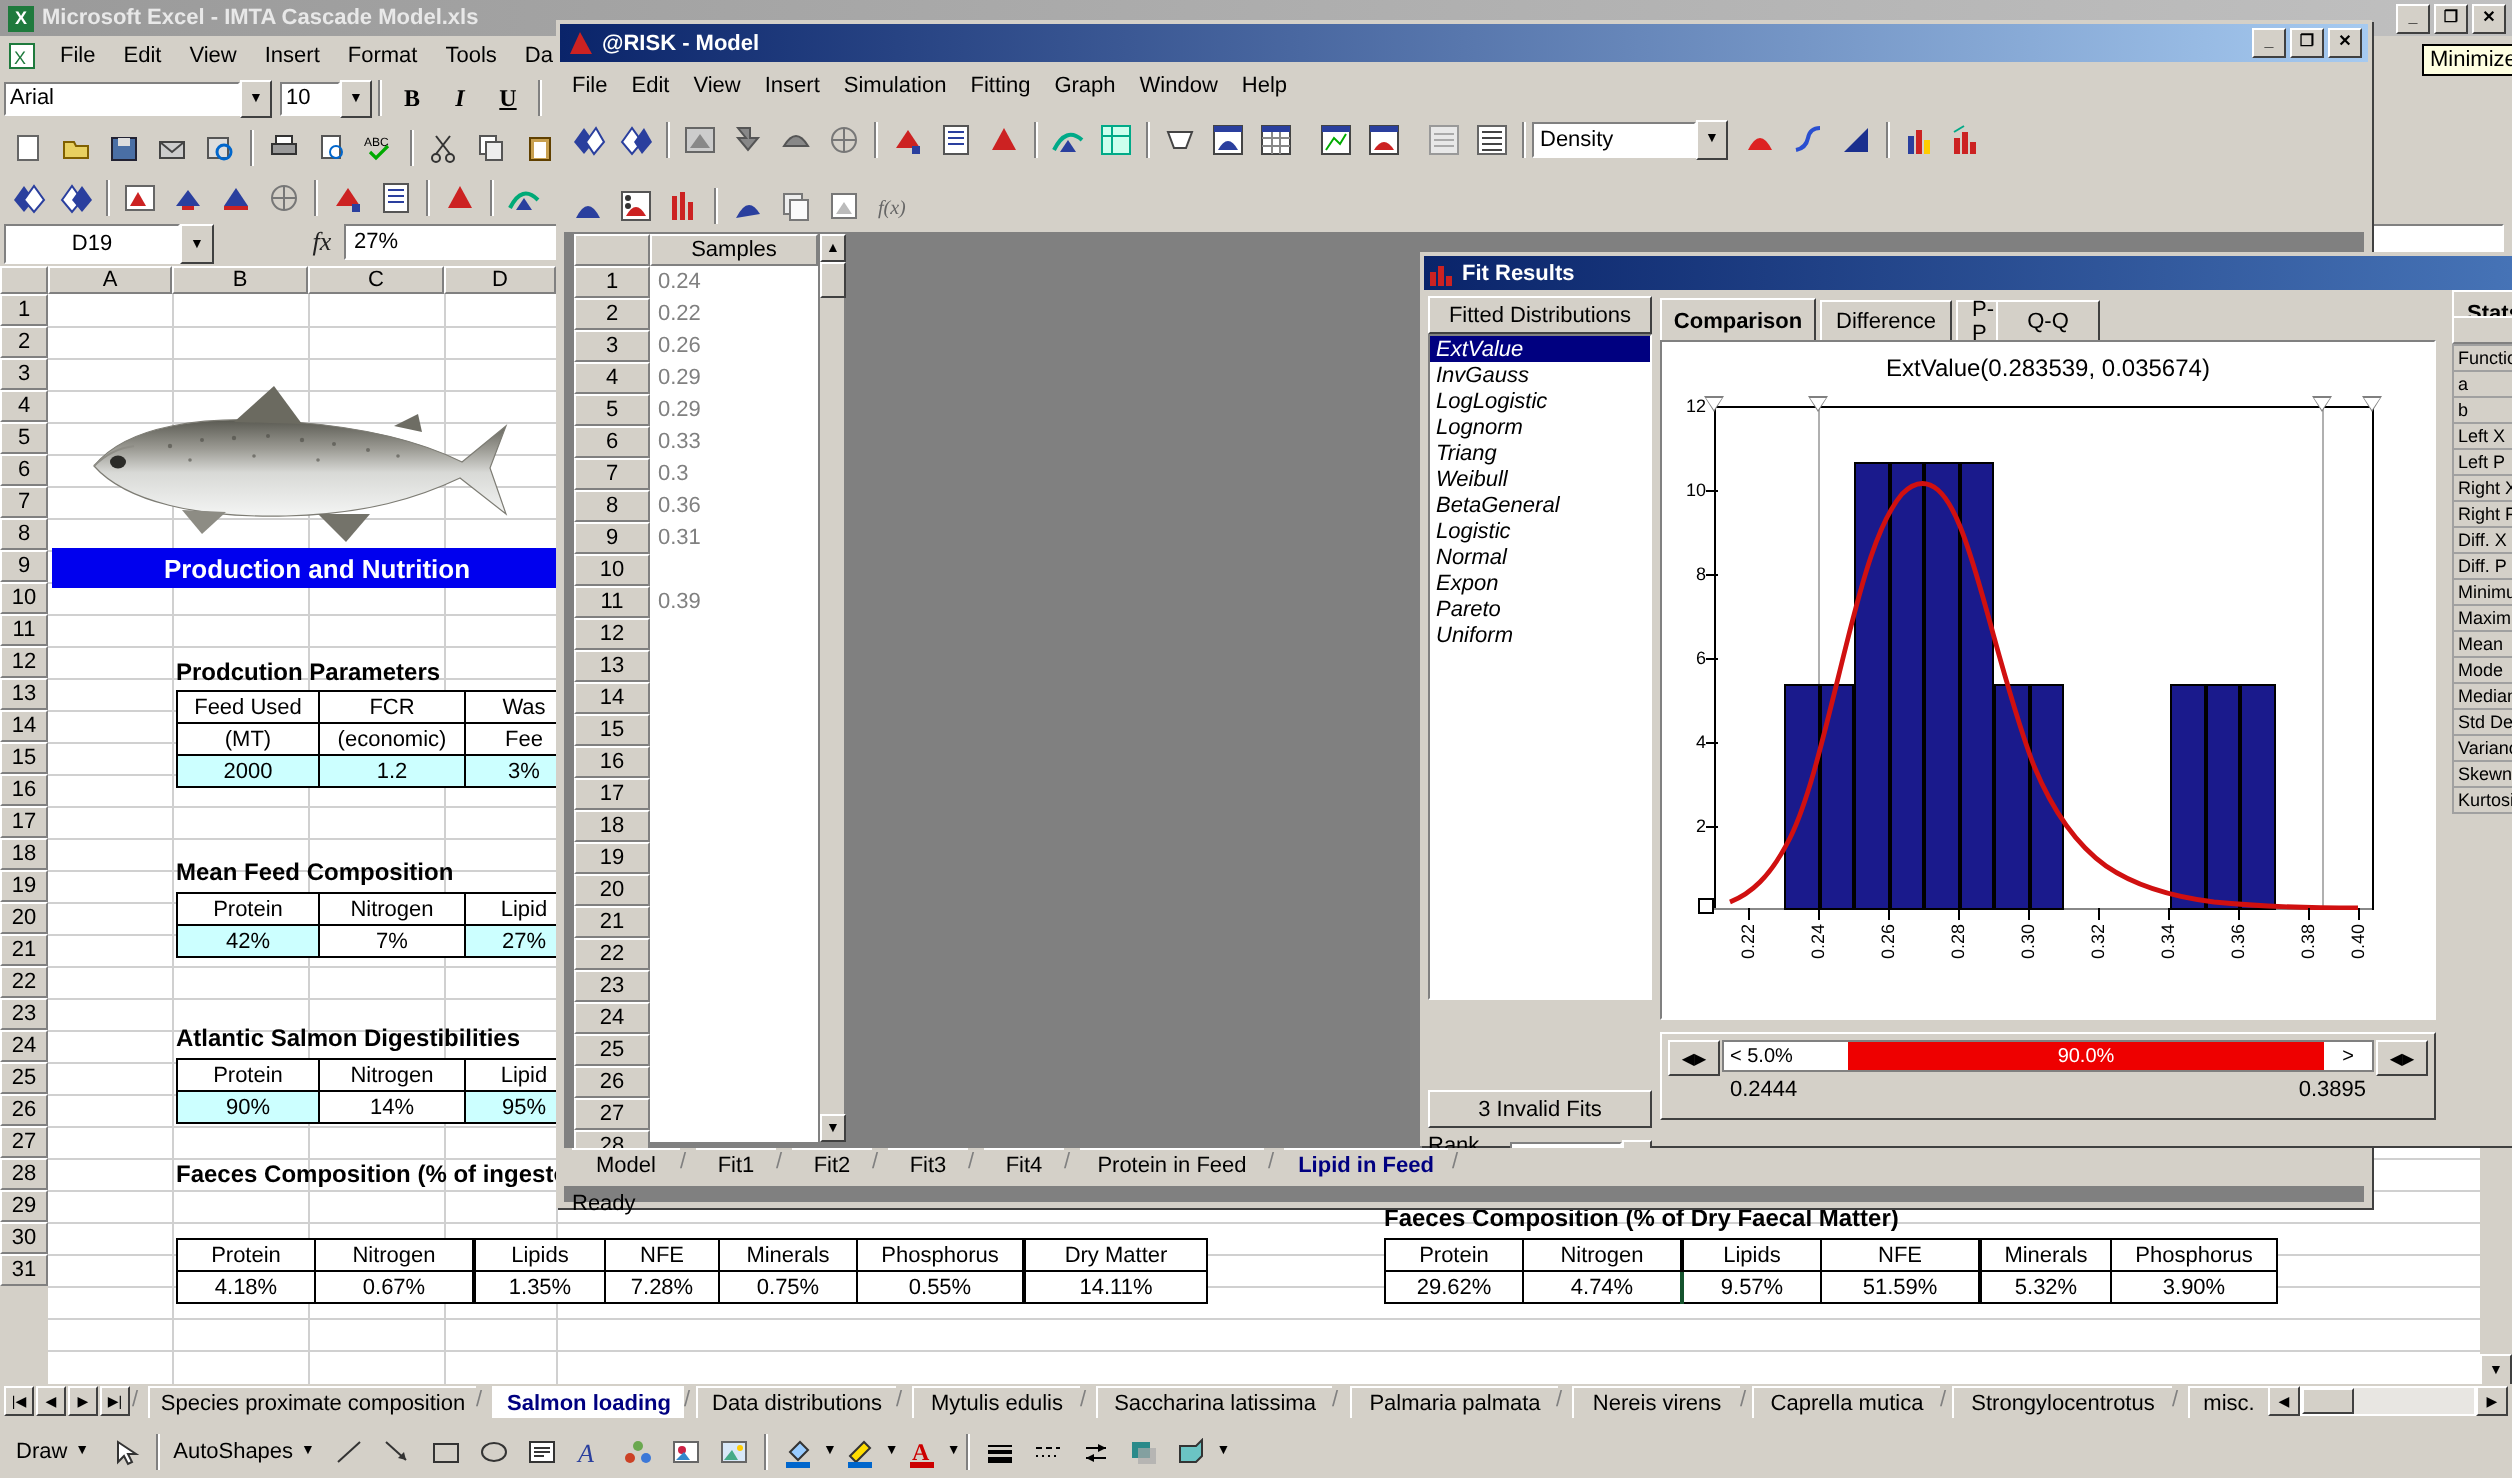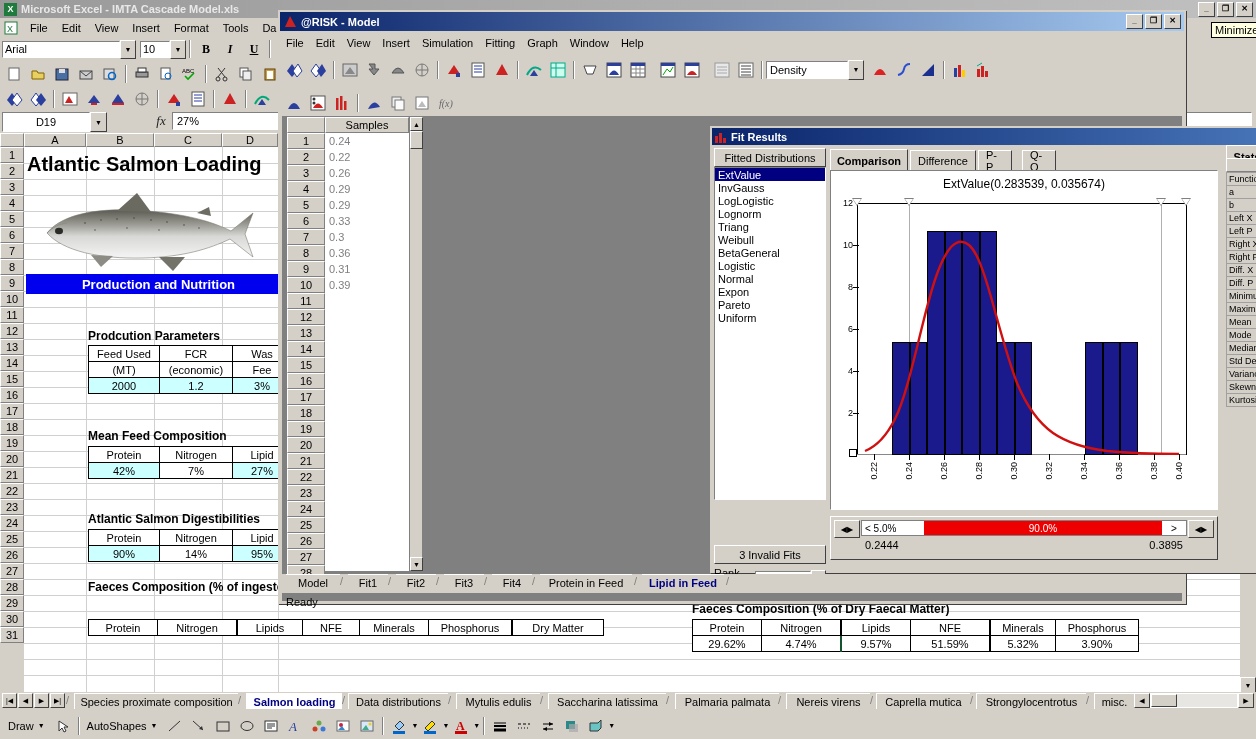--- a/index.html
+++ b/index.html
@@ -106,21 +106,21 @@
   
   #fitres{position:absolute;left:430px;top:114px;width:740px;height:447px;background:#d4d0c8;
     border:2px solid #d4d0c8;box-shadow:1px 1px 0 #404040;box-sizing:border-box;}
   #fitres-title{position:absolute;left:0;top:0;width:736px;height:17px;
     background:linear-gradient(to right,#0a246a,#5b8fd1);color:#fff;font-weight:bold;font-size:11px;
     display:flex;align-items:center;padding-left:3px;box-sizing:border-box;}
   #fd-panel{position:absolute;left:2px;top:20px;width:112px;height:400px;}
   #fd-hdr{position:absolute;left:0;top:0;width:112px;height:19px;background:#d4d0c8;border:1px solid #fff;
     border-right-color:#404040;border-bottom-color:#404040;font-size:11px;display:flex;align-items:center;justify-content:center;box-sizing:border-box;}
   #fd-list{position:absolute;left:0;top:19px;width:112px;height:333px;background:#fff;border:1px solid #808080;
-    border-right-color:#fff;border-bottom-color:#fff;box-sizing:border-box;overflow:hidden;}
+    border-right-color:#fff;border-bottom-color:#fff;box-sizing:border-box;overflow:hidden;font-style:italic;}
   .fd-item{height:13px;font-size:11px;padding-left:3px;display:flex;align-items:center;box-sizing:border-box;}
   .fd-item.sel{background:#000080;color:#fff;}
   #invalid-fits{position:absolute;left:0;top:397px;width:112px;height:19px;background:#d4d0c8;border:1px solid #fff;
     border-right-color:#404040;border-bottom-color:#404040;font-size:11px;display:flex;align-items:center;justify-content:center;box-sizing:border-box;}
   #rankby{position:absolute;left:0;top:422px;width:112px;height:18px;display:flex;align-items:center;font-size:11px;}
   #rank-combo{width:58px;height:17px;background:#fff;border:1px solid #808080;border-right-color:#fff;border-bottom-color:#fff;
     font-size:11px;display:flex;align-items:center;padding-left:3px;box-sizing:border-box;margin-left:2px;position:relative;}
   
   .ftab{position:absolute;top:0;height:20px;background:#d4d0c8;border:1px solid #fff;border-right-color:#404040;border-bottom:none;
     font-size:11px;display:flex;align-items:center;justify-content:center;box-sizing:border-box;padding:0 7px;}
@@ -434,21 +434,20 @@
     <div class="gline-h" style="top:400px"></div>
       <div class="gline-h" style="top:416px"></div>
     <div class="gline-h" style="top:432px"></div>
       <div class="gline-h" style="top:448px"></div>
     <div class="gline-h" style="top:464px"></div>
       <div class="gline-h" style="top:480px"></div>
     <div class="gline-h" style="top:496px"></div>
       <div class="gline-h" style="top:512px"></div>
     <div class="gline-h" style="top:528px"></div>
 
-    <div id="sheet-title">Atlantic Salmon Loading</div>
 
     <div id="salmon-img">
       <svg width="230" height="95" viewBox="0 0 230 95">
         <defs>
           <linearGradient id="body" x1="0" y1="0" x2="0" y2="1">
             <stop offset="0%" stop-color="#5a5a52"></stop>
             <stop offset="30%" stop-color="#9b9a93"></stop>
             <stop offset="55%" stop-color="#d8d9d6"></stop>
             <stop offset="100%" stop-color="#f4f5f4"></stop>
           </linearGradient>
@@ -535,20 +534,29 @@
     <table class="xt" style="left:64px;top:472px">
       <tbody>
           <tr>
         <td class="hdr" style="width:62px">Protein</td>
         <td class="hdr" style="width:72px;border-right:2px solid #000">Nitrogen</td>
         <td class="hdr" style="width:58px">Lipids</td>
         <td class="hdr" style="width:50px">NFE</td>
         <td class="hdr" style="width:62px">Minerals</td>
         <td class="hdr" style="width:76px;border-right:2px solid #000">Phosphorus</td>
         <td class="hdr" style="width:84px">Dry Matter</td>
+      </tr>
+      <tr>
+        <td class="valw">4.18%</td>
+        <td class="valw" style="border-right:2px solid #000">0.67%</td>
+        <td class="valw">1.35%</td>
+        <td class="valw">7.28%</td>
+        <td class="valw">0.75%</td>
+        <td class="valw" style="border-right:2px solid #000">0.55%</td>
+        <td class="valw">14.11%</td>
       </tr>
     </tbody>
       </table>
 
     <div class="sec-title" style="left:668px;top:455px">Faeces Composition (% of Dry Faecal Matter)</div>
     <table class="xt" style="left:668px;top:472px">
       <tbody>
           <tr>
         <td class="hdr" style="width:62px">Protein</td>
         <td class="hdr" style="width:72px;border-right:2px solid #000">Nitrogen</td>
@@ -1030,21 +1038,21 @@
     <div style="position:absolute;left:38px;top:16px;width:84px;height:438px;background:#fff;">
       <div class="sampcell-v" style="left:0;top:0px">0.24</div>
       <div class="sampcell-v" style="left:0;top:16px">0.22</div>
       <div class="sampcell-v" style="left:0;top:32px">0.26</div>
       <div class="sampcell-v" style="left:0;top:48px">0.29</div>
       <div class="sampcell-v" style="left:0;top:64px">0.29</div>
       <div class="sampcell-v" style="left:0;top:80px">0.33</div>
       <div class="sampcell-v" style="left:0;top:96px">0.3</div>
       <div class="sampcell-v" style="left:0;top:112px">0.36</div>
       <div class="sampcell-v" style="left:0;top:128px">0.31</div>
-      <div class="sampcell-v" style="left:0;top:144px">0.39</div>
+      <div class="sampcell-v" style="left:0;top:160px">0.39</div>
     </div>
     <div style="position:absolute;left:122px;top:0;width:13px;height:454px;background:#d4d0c8;border-left:1px solid #808080;box-sizing:border-box;">
       <div class="sb-btn" style="width:13px;height:14px">▲</div>
       <div style="width:13px;height:18px;background:#d4d0c8;border:1px solid #fff;border-right-color:#404040;border-bottom-color:#404040;box-sizing:border-box;"></div>
       <div class="sb-btn" style="position:absolute;bottom:0;width:13px;height:14px">▼</div>
     </div>
   </div>
 
   <div id="fitres">
     <div id="fitres-title">
@@ -1080,21 +1088,21 @@
         <span>Rank by</span>
         <span id="rank-combo">Chi-Sq</span>
         <span class="combo-arrow" style="height:17px">▼</span>
       </div>
     </div>
 
     <div style="position:absolute;left:118px;top:22px;width:388px;height:20px">
       <div class="ftab sel" style="left:0;width:78px">Comparison</div>
       <div class="ftab" style="left:80px;width:66px">Difference</div>
       <div class="ftab" style="left:148px;width:34px">P-P</div>
-      <div class="ftab" style="left:192px;width:34px">Q-Q</div>
+      <div class="ftab" style="left:168px;width:52px">Q-Q</div>
     </div>
 
     <div id="chart-area">
       <div id="chart-title">ExtValue(0.283539, 0.035674)</div>
 
       <div style="position:absolute;left:26px;top:32px;width:330px;height:252px;">
 
         <div style="position:absolute;left:0;top:0;width:1px;height:252px;background:#000;"></div>
         <div style="position:absolute;left:0;top:251px;width:330px;height:1px;background:#888;"></div>
         <div style="position:absolute;left:0;top:0;width:330px;height:1px;background:#000;"></div>

